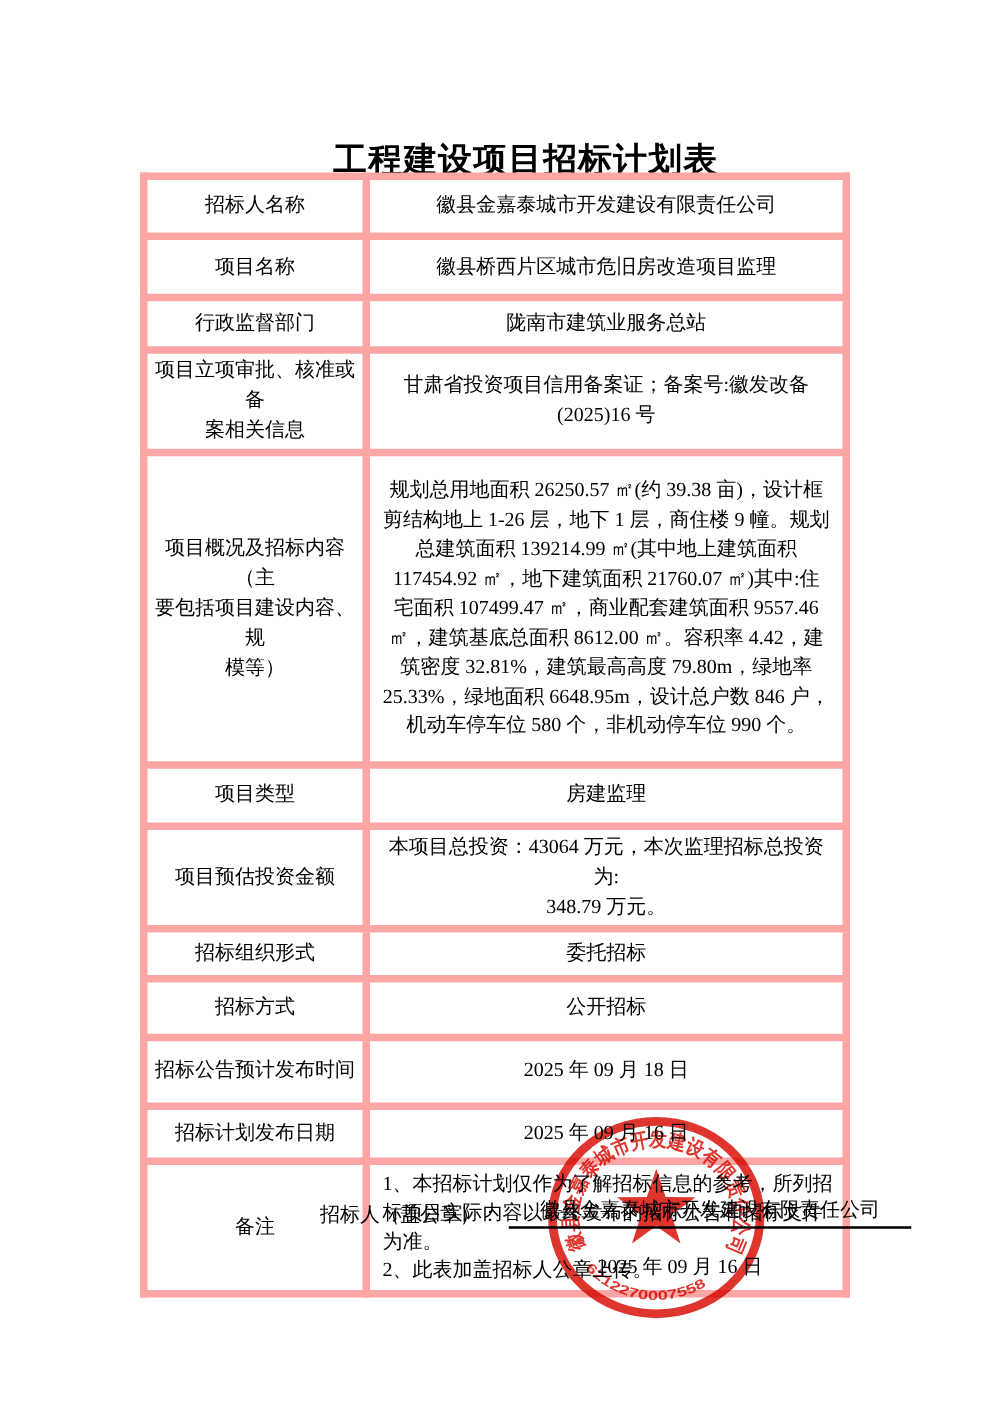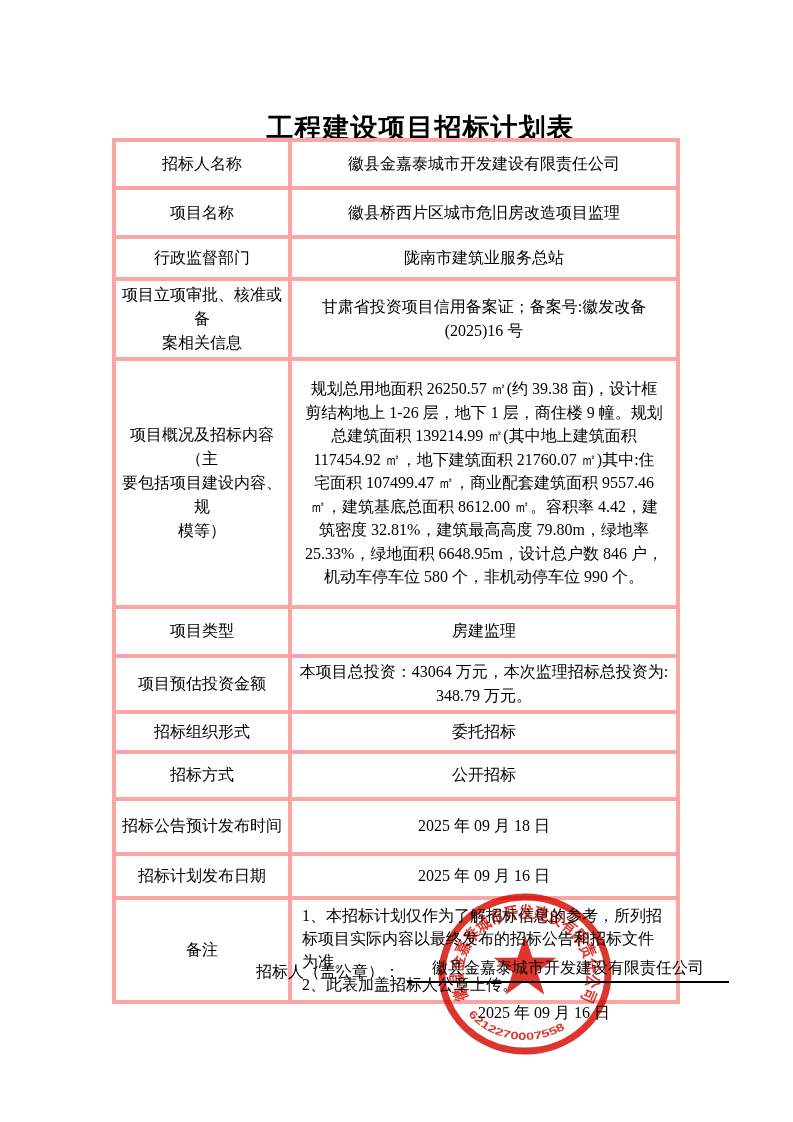--- a/index.html
+++ b/index.html
@@ -12,21 +12,21 @@
     position:absolute; top:110px; left:0; width:100%; margin:0;
     text-align:center; font-size:27px; font-weight:bold; letter-spacing:1px;
     font-family:"Liberation Sans","DejaVu Sans",sans-serif;
     padding-left:24px;
   }
   table.plan {
     position:absolute; top:138px; left:112px; width:568px;
     border-collapse:collapse; table-layout:fixed;
   }
   table.plan td {
-    border:4px solid #fca5a5; text-align:center; vertical-align:middle;
+    border:6px solid #fca5a5; text-align:center; vertical-align:middle;
     font-size:16px; line-height:24px; white-space:pre-line; padding:2px 5px;
   }
   td.label-cell { width:162px; }
   tr.r1  { height:48px; }
   tr.r2  { height:49px; }
   tr.r3  { height:42px; }
   tr.r4  { height:53px; }
   tr.r5  { height:189px; }
   tr.r6  { height:49px; }
   tr.r7  { height:52px; }

